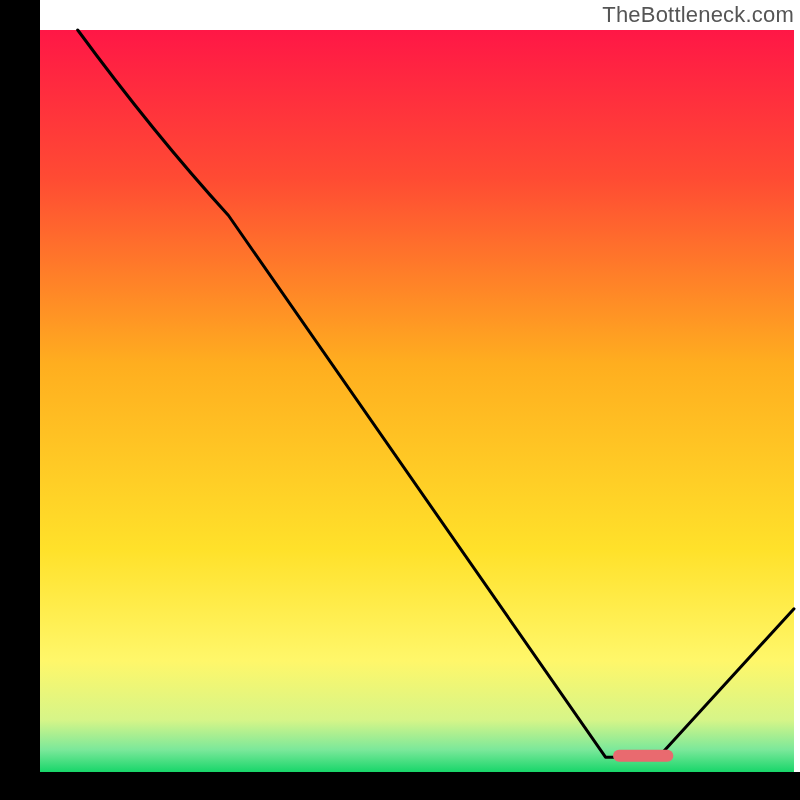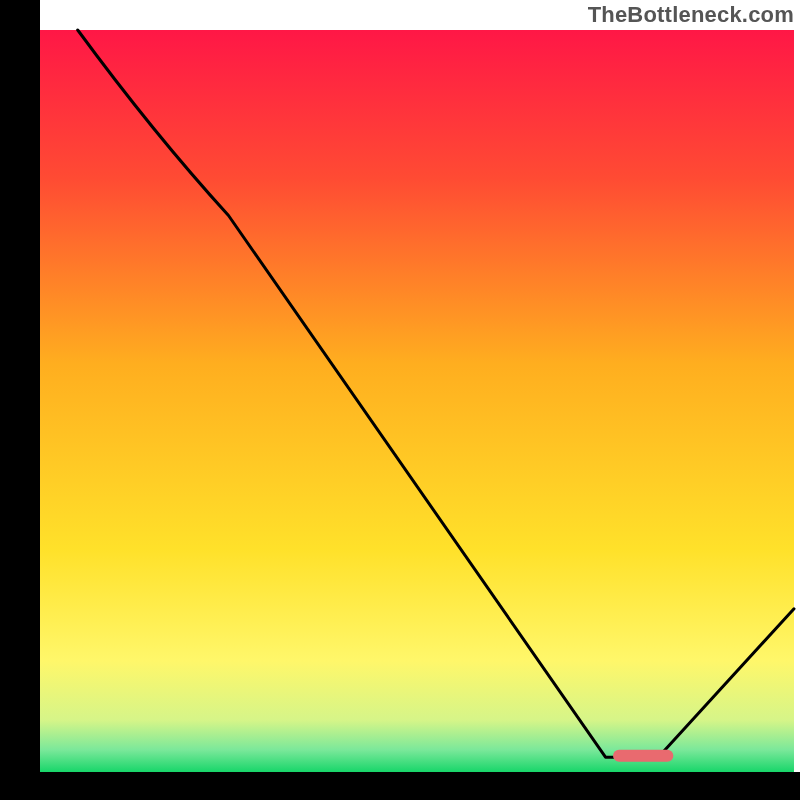--- a/index.html
+++ b/index.html
@@ -15,21 +15,21 @@
     position: relative;
     width: 800px;
     height: 800px;
   }
   .watermark {
     position: absolute;
     top: 2px;
     right: 6px;
     color: #555;
     font-size: 22px;
-    font-weight: 700;
+    font-weight: 400;
     letter-spacing: 0.2px;
   }
   svg {
     display: block;
   }
 </style>
 </head>
 <body>
 
 <div class="frame">

